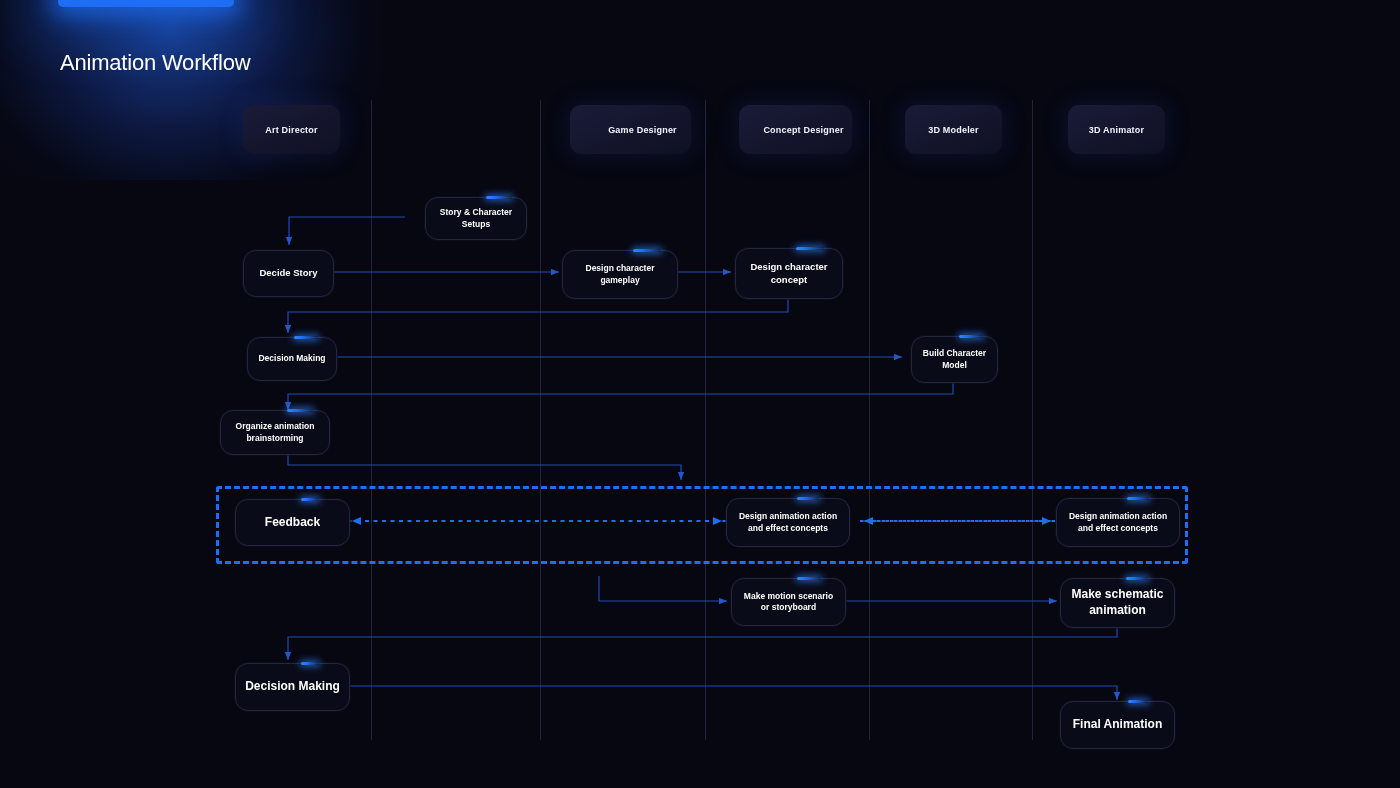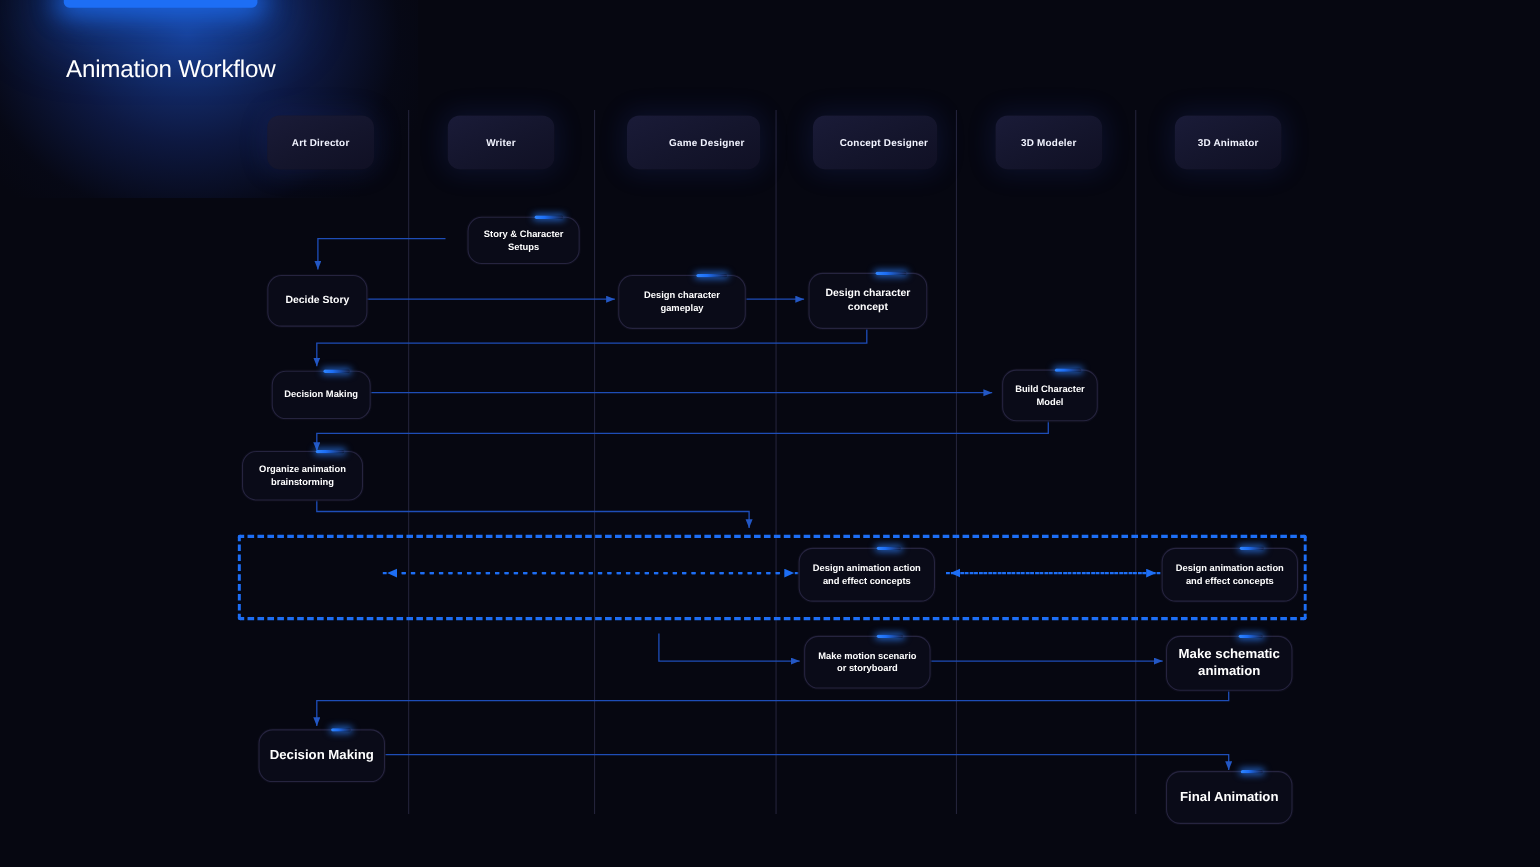--- a/index.html
+++ b/index.html
@@ -86,23 +86,20 @@
 
   <div class="lane-div" style="left:371px;"></div>
   <div class="lane-div" style="left:540px;"></div>
   <div class="lane-div" style="left:705px;"></div>
   <div class="lane-div" style="left:869px;"></div>
   <div class="lane-div" style="left:1032px;"></div>
 
   <div class="lane-head" style="left:243px;">
     <span>Art Director</span>
   </div>
-  <div class="lane-head" style="left:407px;">
-    <span>Writer</span>
-  </div>
   <div class="lane-head" style="left:570px;padding-left:24px;">
     <span>Game Designer</span>
   </div>
   <div class="lane-head" style="left:739px;padding-left:16px;">
     <span>Concept Designer</span>
   </div>
   <div class="lane-head" style="left:905px;">
     <span>3D Modeler</span>
   </div>
   <div class="lane-head" style="left:1068px;">
@@ -180,20 +177,24 @@
   <div class="node sm" style="left:911px;top:336px;width:85px;height:45px;">
     <span class="tick" style="right:14px;width:24px;"></span>
     <span class="lbl">Build Character Model</span>
   </div>
 
   <div class="node sm" style="left:220px;top:410px;width:108px;height:43px;">
     <span class="tick" style="right:16px;width:26px;"></span>
     <span class="lbl">Organize animation brainstorming</span>
   </div>
 
+  <div class="node lg" style="left:235px;top:499px;width:113px;height:45px;">
+    <span class="tick" style="right:30px;width:18px;"></span>
+    <span class="lbl">Feedback</span>
+  </div>
 
   <div class="node sm" style="left:726px;top:498px;width:122px;height:47px;">
     <span class="tick" style="right:30px;width:22px;"></span>
     <span class="lbl">Design animation action and effect concepts</span>
   </div>
 
   <div class="node sm" style="left:1056px;top:498px;width:122px;height:47px;">
     <span class="tick" style="right:30px;width:22px;"></span>
     <span class="lbl">Design animation action and effect concepts</span>
   </div>

